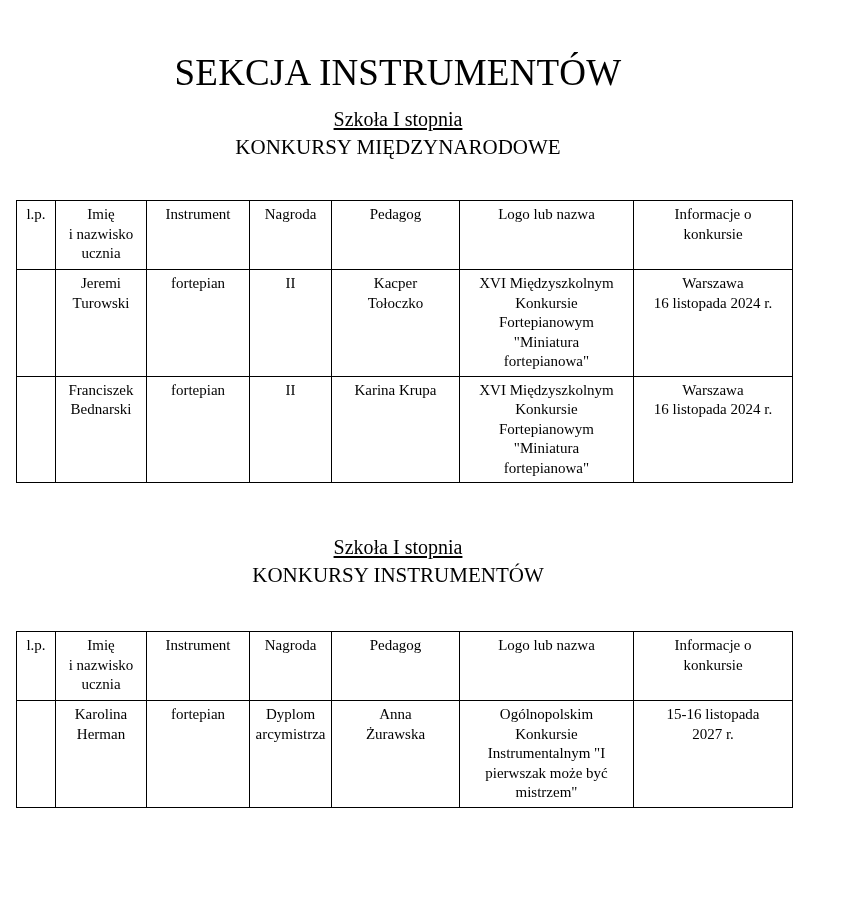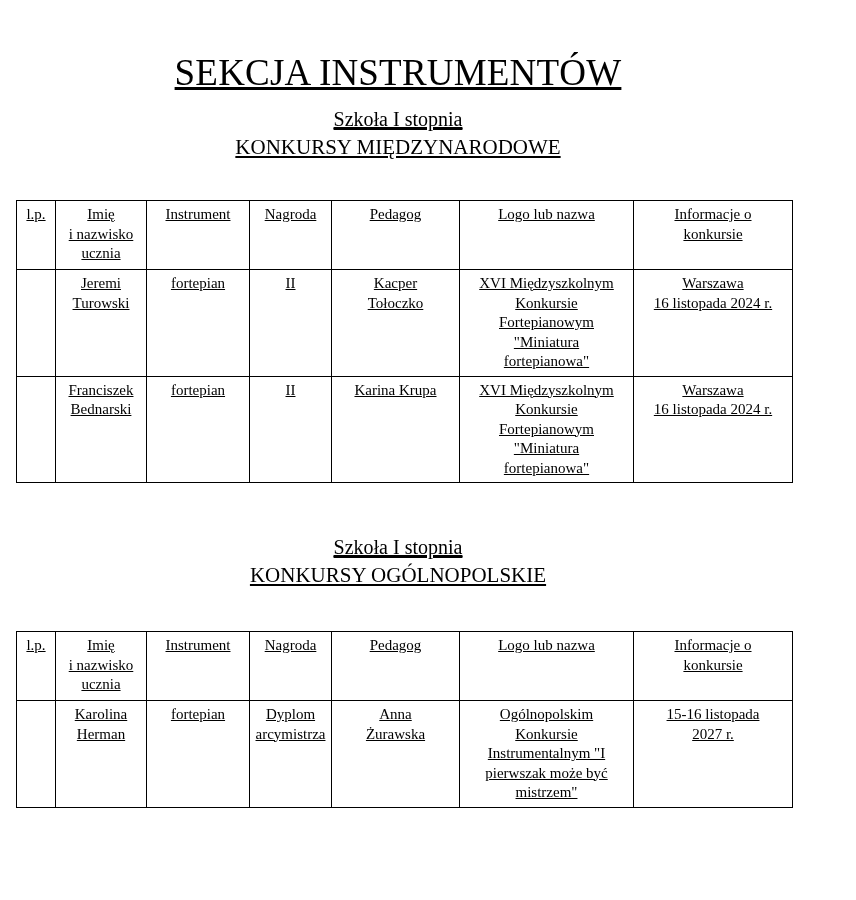--- a/index.html
+++ b/index.html
@@ -13,21 +13,20 @@
     height: 900px;
     font-family: "Liberation Serif", "DejaVu Serif", serif;
     color: #000000;
     overflow: hidden;
   }
   .page {
     width: 796px;
     height: 900px;
     position: relative;
     box-sizing: border-box;
-    text-decoration: underline;
   }
 
   
   .doc-title {
     text-align: center;
     font-size: 37px;
     line-height: 52px;
     font-weight: normal;
     letter-spacing: 0.2px;
     margin: 0;
@@ -221,21 +220,21 @@
         </tr>
       </tbody>
     </table>
   </div>
 
   <div class="spacer-2"></div>
 
   <p class="subtitle-underline">
     <span>Szkoła I stopnia</span>
   </p>
-  <p class="subtitle-caps">KONKURSY OGÓLNOPOLSKIE</p>
+  <p class="subtitle-caps">KONKURSY INSTRUMENTÓW</p>
 
   <div class="spacer-3"></div>
 
   <div class="table-wrap">
     <table class="results">
       <colgroup>
         <col class="c-lp">
           <col class="c-name">
           <col class="c-instr">
           <col class="c-prize">

